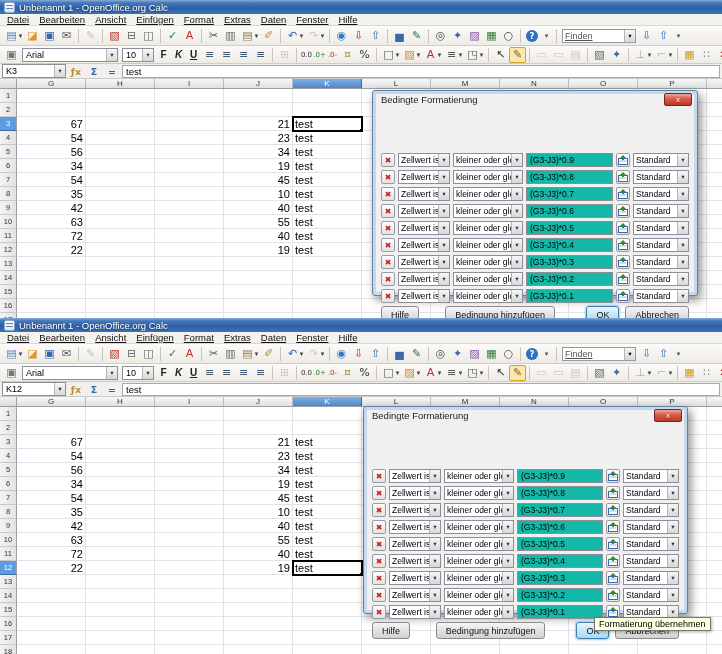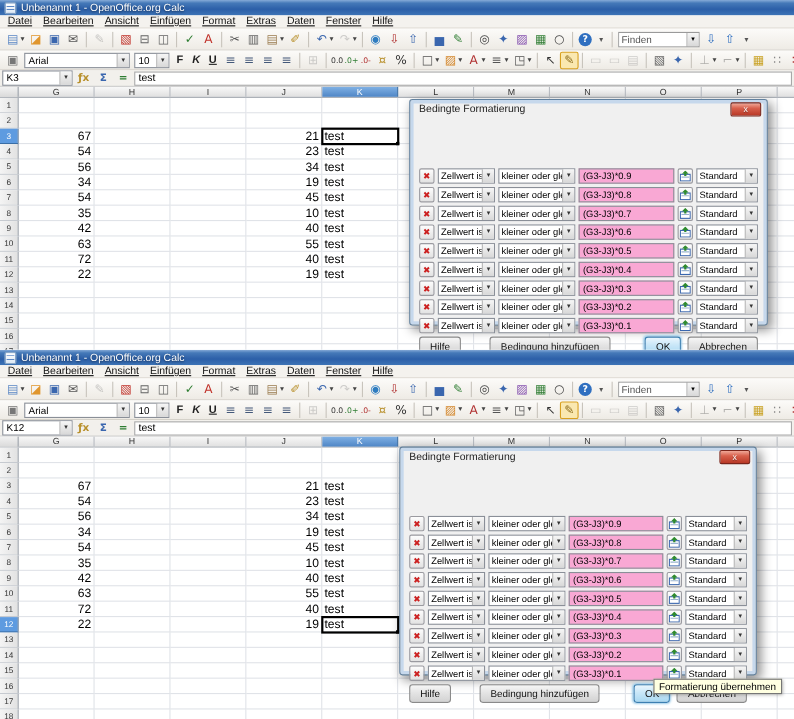--- a/index.html
+++ b/index.html
@@ -27,21 +27,21 @@
   .dd { width: 7px; font-size: 6px; color: #444; display: inline-flex; align-items: center; justify-content: center; margin-left: -3px; flex: 0 0 auto; }
   .sep { width: 1px; height: 14px; background: #c8c4bc; margin: 0 3px; flex: 0 0 auto; }
 
   .combo { display: inline-flex; align-items: center; height: 14px; background: #fff; border: 1px solid #8a8f98; flex: 0 0 auto; }
   .combo .txt { flex: 1; font-size: 9px; padding: 0 3px; white-space: nowrap; overflow: hidden; }
   .combo .arw { width: 11px; height: 100%; border-left: 1px solid #b5b5b5; background: linear-gradient(#f6f6f6,#d8d8d8); display: flex; align-items: center; justify-content: center; font-size: 5.5px; color: #333; }
   .font-combo { width: 96px; margin: 0 2px; } .size-combo { width: 32px; margin: 0 2px; }
   .fmt-btn { width: 15px; height: 15px; display: inline-flex; align-items: center; justify-content: center; font-size: 10px; color: #222; flex: 0 0 auto; }
 
   .findbox { display: inline-flex; align-items: center; height: 14px; border: 1px solid #9a9a9a; background: #fff; margin: 0 2px; flex: 0 0 auto; }
-  .findbox input { width: 61px; height: 12px; border: 0; font: 9px "Liberation Sans", sans-serif; color: #555; padding: 0 2px; outline: none; }
+  .findbox input { width: 61px; height: 12px; border: 0; font: 9px "Liberation Sans", sans-serif; color: #555; padding: 0 2px; outline: none; text-decoration: underline; }
   .findbox .arw { width: 11px; height: 100%; border-left: 1px solid #b5b5b5; background: linear-gradient(#f6f6f6,#d8d8d8); display: flex; align-items: center; justify-content: center; font-size: 5.5px; }
 
   .formulabar { height: 15px; background: #f2f0ec; border-bottom: 1px solid #c8c8c8; display: flex; align-items: center; padding: 0 2px; gap: 2px; }
   .namebox { width: 64px; } 
   .fb-icon { width: 16px; height: 13px; display: inline-flex; align-items: center; justify-content: center; font: bold 9.5px "DejaVu Sans", sans-serif; flex: 0 0 auto; }
   .fb-input { flex: 1; height: 13px; border: 1px solid #a8a8a8; background: #fff; font: 9.5px "Liberation Sans", sans-serif; padding: 0 3px; outline: none; }
 
   .colhdr { display: flex; height: 10px; background: linear-gradient(#f8f8f8,#e0e0e0); border-bottom: 1px solid #9aa0a8; }
   .corner { width: 17px; background: linear-gradient(#f2f2f2,#dadada); border-right: 1px solid #9aa0a8; flex: 0 0 auto; }
   .ch { width: 69px; flex: 0 0 auto; border-right: 1px solid #b8bcc2; display: flex; align-items: center; justify-content: center; font-size: 8px; color: #333; }
@@ -61,21 +61,21 @@
   .dialog { position: absolute; z-index: 10; background: #f0f0f0; border: 1px solid #62819e; border-radius: 3px; box-shadow: inset 0 0 0 3px #c6d8ec, 3px 4px 10px rgba(0,0,0,.45); display: flex; flex-direction: column; gap: 44px; }
   #win0 .dialog { left: 372px; top: 90px; width: 326px; height: 206px; }
   #win1 .dialog { left: 363px; top: 88px; width: 325px; height: 208px; }
   .dlg-title { height: 17px; display: flex; align-items: center; padding: 3px 8px 0; font-size: 9.5px; color: #222; }
   .closebtn { position: absolute; top: 2px; right: 5px; width: 28px; height: 13px; background: linear-gradient(#f0a898,#d8604c 40%,#b83826); border: 1px solid #7a241a; border-radius: 2px; color: #fff; font-size: 8px; display: flex; align-items: center; justify-content: center; text-shadow: 0 1px 1px rgba(0,0,0,.4); }
   .dlg-body { flex: 1; display: flex; flex-direction: column; padding: 4px 8px 7px; }
   .cond-row { display: flex; align-items: center; gap: 3px; height: 14px; margin-bottom: 3px; flex: 0 0 auto; }
   .xbtn { width: 14px; height: 14px; flex: 0 0 auto; background: linear-gradient(#fdfdfd,#e2e2e2); border: 1px solid #9a9aa0; border-radius: 2px; color: #cc2020; font: bold 8px "DejaVu Sans", sans-serif; display: flex; align-items: center; justify-content: center; }
   .cond-row .combo { height: 14px; } .cond-row .combo .txt { font-size: 8.5px; padding: 0 2px; }
   .c-cond { width: 52px; } .c-op { width: 70px; } .c-style { width: 56px; }
-  .finput { flex: 1; height: 14px; border: 1px solid #8a8f98; background: #f9a8d4; font: 8.5px "Liberation Sans", sans-serif; padding: 0 3px; outline: none; min-width: 0; }
+  .finput { flex: 1; height: 14px; border: 1px solid #8a8f98; background: #14b8a6; font: 8.5px "Liberation Sans", sans-serif; padding: 0 3px; outline: none; min-width: 0; }
   .shrink { width: 14px; height: 14px; flex: 0 0 auto; background: linear-gradient(#fdfdfd,#e2e2e2); border: 1px solid #9a9aa0; border-radius: 2px; display: flex; align-items: center; justify-content: center; }
   .dlg-buttons { margin-top: auto; display: flex; align-items: center; }
   .btn { height: 17px; padding: 0 9px; font-size: 9px; color: #111; background: linear-gradient(#f6f6f6,#e4e4e4 45%,#d2d2d2); border: 1px solid #8a8a8a; border-radius: 3px; display: inline-flex; align-items: center; justify-content: center; white-space: nowrap; }
   .btn.focus { border-color: #3c7fb1; background: linear-gradient(#eaf6fd,#c9e7f8 45%,#a9d9f2); box-shadow: 0 0 2px 1px #9fcdea; }
   .sp1 { flex: 1; } .sp2 { flex: 1.2; } .gap6 { width: 6px; }
 
   .tooltip { position: absolute; left: 594px; top: 299px; z-index: 20; background: #ffffe1; border: 1px solid #767676; font-size: 9px; color: #000; padding: 1px 4px; white-space: nowrap; box-shadow: 1px 1px 3px rgba(0,0,0,.3); }
 </style>
 </head>
 <body>

